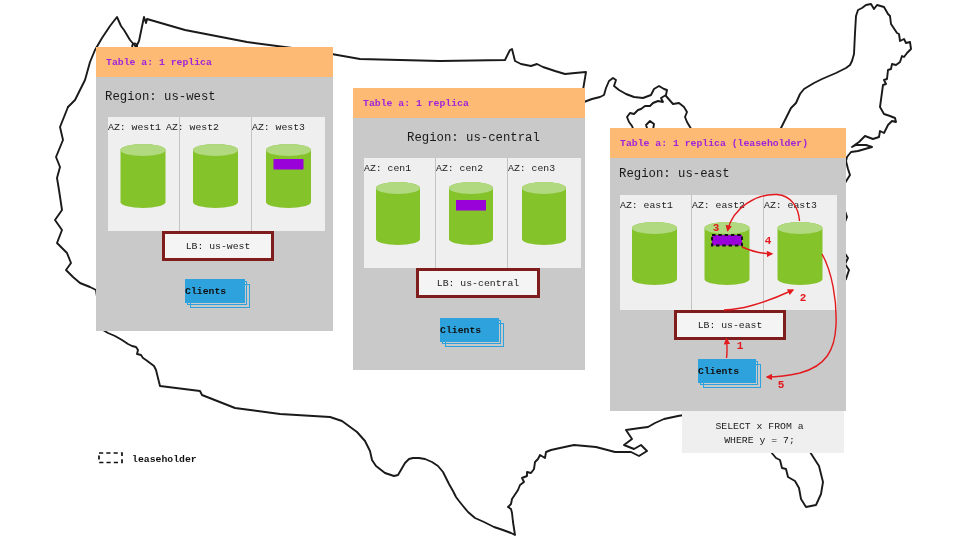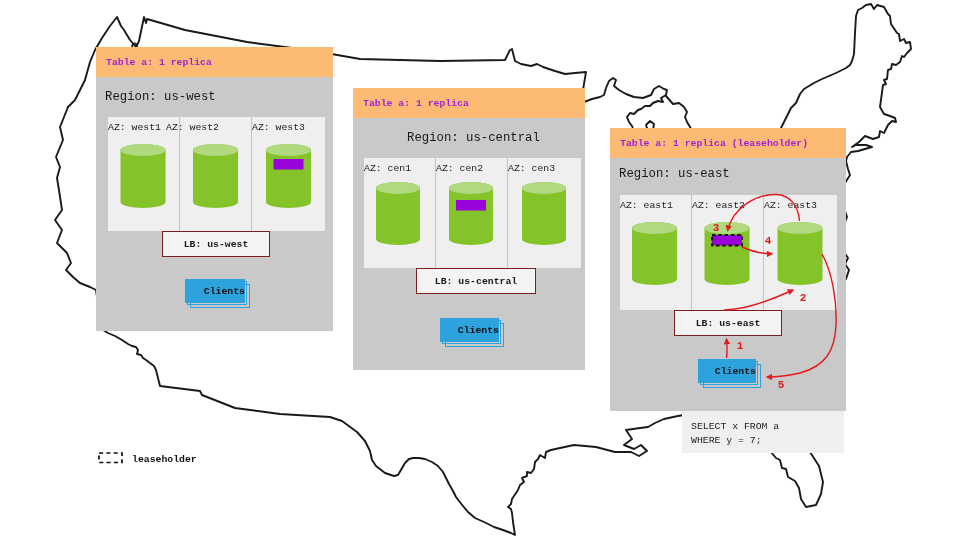--- a/index.html
+++ b/index.html
@@ -6,30 +6,30 @@
   #stage{position:relative;width:960px;height:540px;overflow:hidden;background:#fff;
          font-family:"Liberation Mono",monospace;}
   .panel{position:absolute;background:#c9c9c9;}
   .phead{position:absolute;left:0;top:0;right:0;height:30px;background:#fdba74;}
   .phead span{position:absolute;left:10px;top:50%;transform:translateY(-50%);
       font-size:9.8px;font-weight:bold;color:#a123d8;white-space:pre;}
   .region{position:absolute;left:9px;font-size:12.3px;font-weight:normal;color:#1a1a1a;white-space:pre;}
   .azbox{position:absolute;background:#efefef;}
   .azcol{position:absolute;top:0;bottom:0;border-left:1px solid #c4c4c4;}
   .azlab{position:absolute;top:5px;width:100%;text-align:left;font-size:9.8px;font-weight:normal;color:#1a1a1a;white-space:pre;}
-  .lb{position:absolute;background:#f4f4f4;border:1px solid #7f1d1d;
-      font-size:9.8px;font-weight:bold;color:#1a1a1a;text-align:center;}
+  .lb{position:absolute;background:#f4f4f4;border:3px solid #7f1d1d;
+      font-size:9.8px;font-weight:normal;color:#1a1a1a;text-align:center;}
   .lb span{position:absolute;left:0;right:0;top:50%;transform:translateY(-50%);}
   .clients{position:absolute;}
   .clients .l{position:absolute;width:100%;height:100%;background:transparent;border:1.3px solid #2ea2dc;box-sizing:border-box;}
   .clients .main{background:#2ea2dc;border:none;}
   .clients .txt{position:absolute;left:0;right:0;top:50%;transform:translateY(-50%);
-      text-align:right;font-size:9.8px;font-weight:bold;color:#111;}
+      text-align:left;font-size:9.8px;font-weight:bold;color:#111;}
   .selbox{position:absolute;left:682px;top:411px;width:162px;height:42px;background:#efefef;}
-  .selbox div{margin:9px 16px 0 9px;font-size:9.8px;font-weight:normal;color:#1a1a1a;line-height:13.5px;white-space:pre;}
+  .selbox div{margin:9px 16px 0 9px;font-size:9.8px;font-weight:normal;color:#1a1a1a;line-height:13.5px;white-space:pre;text-align:center;}
   .legend{position:absolute;left:98px;top:452px;width:200px;height:14px;}
   .legend span{position:absolute;left:34px;top:1.5px;font-size:9.8px;font-weight:bold;color:#111;}
 </style>
 </head>
 <body>
 <div id="stage">
 
   <svg id="map" width="960" height="540" viewBox="0 0 960 540" style="position:absolute;left:0;top:0" fill="none" stroke="#1a1a1a" stroke-width="1.9" stroke-linejoin="round" stroke-linecap="round">
   <path d="M68,107 L75,100 85,80 90,62 95,50 102,38 110,26 117,17 121,26 124,30 130,40 136,47 139,41 144,17 146,23 147,19 185,30 247,42 300,49 326,53 360,59 440,61 505,60 510,50 512,49 515,61 521,64 531,66 537,64 543,67 555,71 565,74 575,73 586,72 583,90"></path>
       <path d="M584,102 L592,99 600,97 604,95 606,88 609,81 613,78 616,80 614,86 619,90 626,94 634,97 643,98 651,95 654,89 659,86 664,89 667,90 666,95 661,98 663,102 658,101 653,103 650,106 645,106 641,109 638,110 634,114 630,113 627,117 629,122 632,126 634,131"></path>

